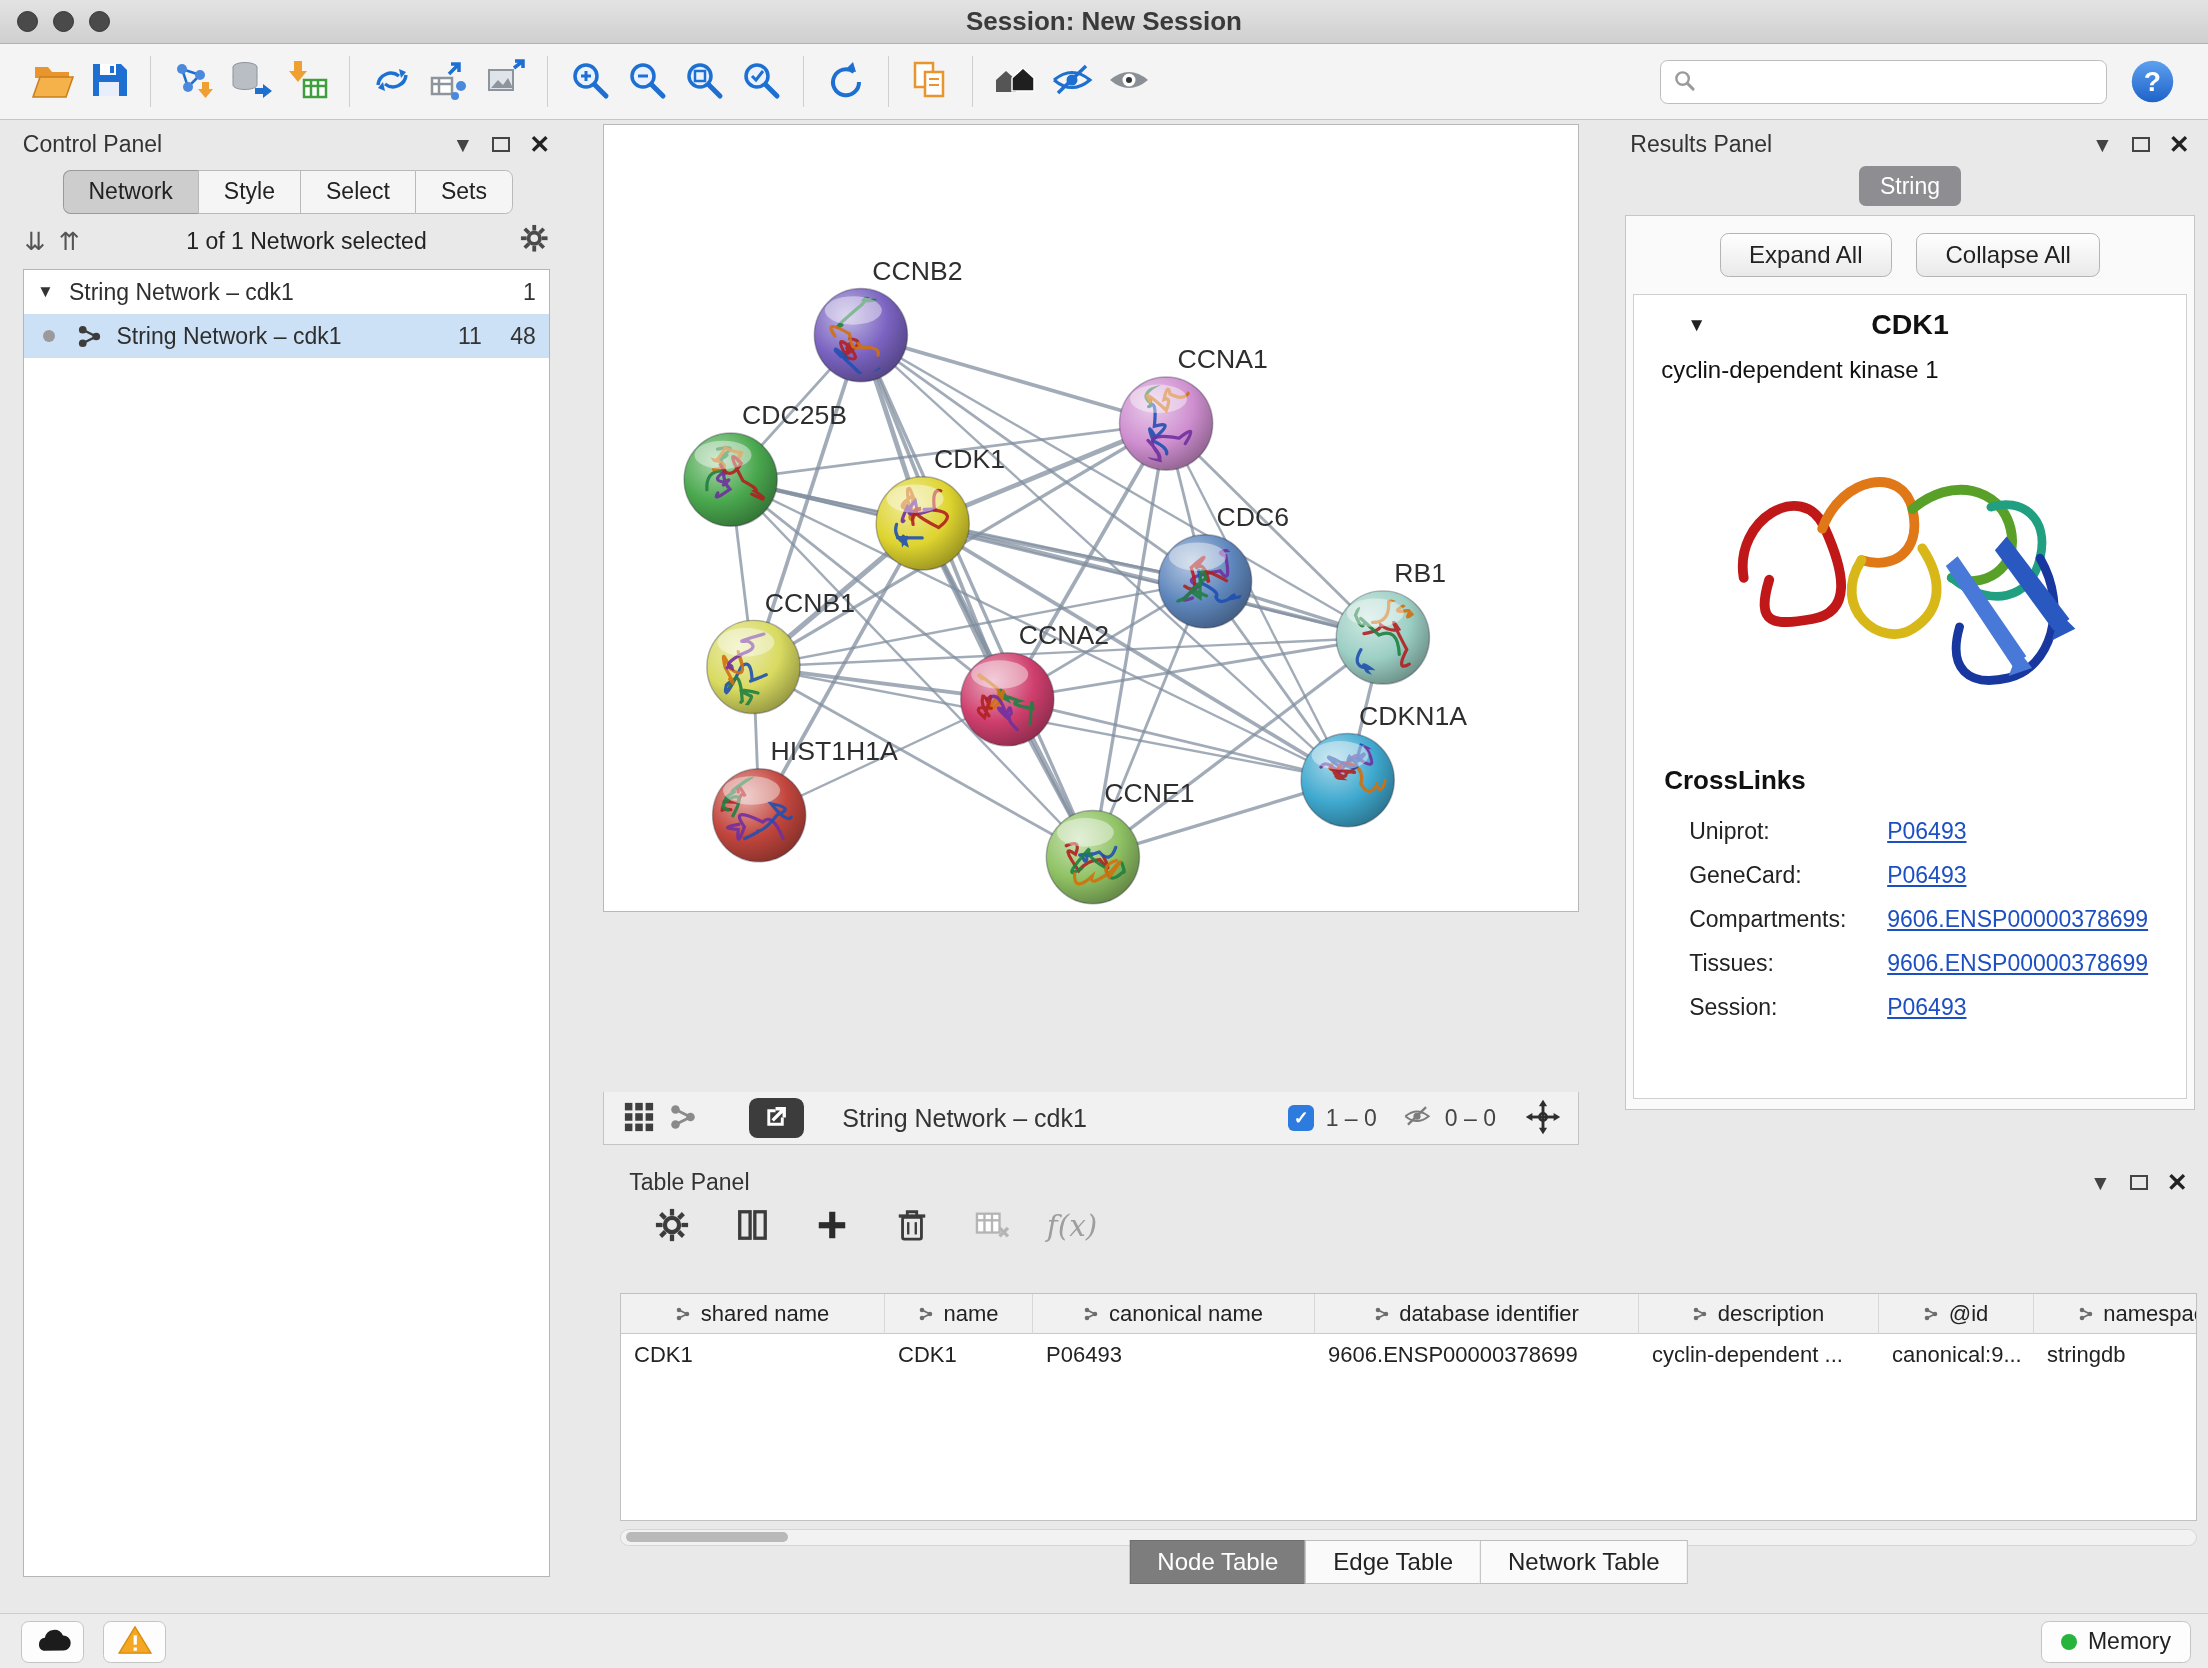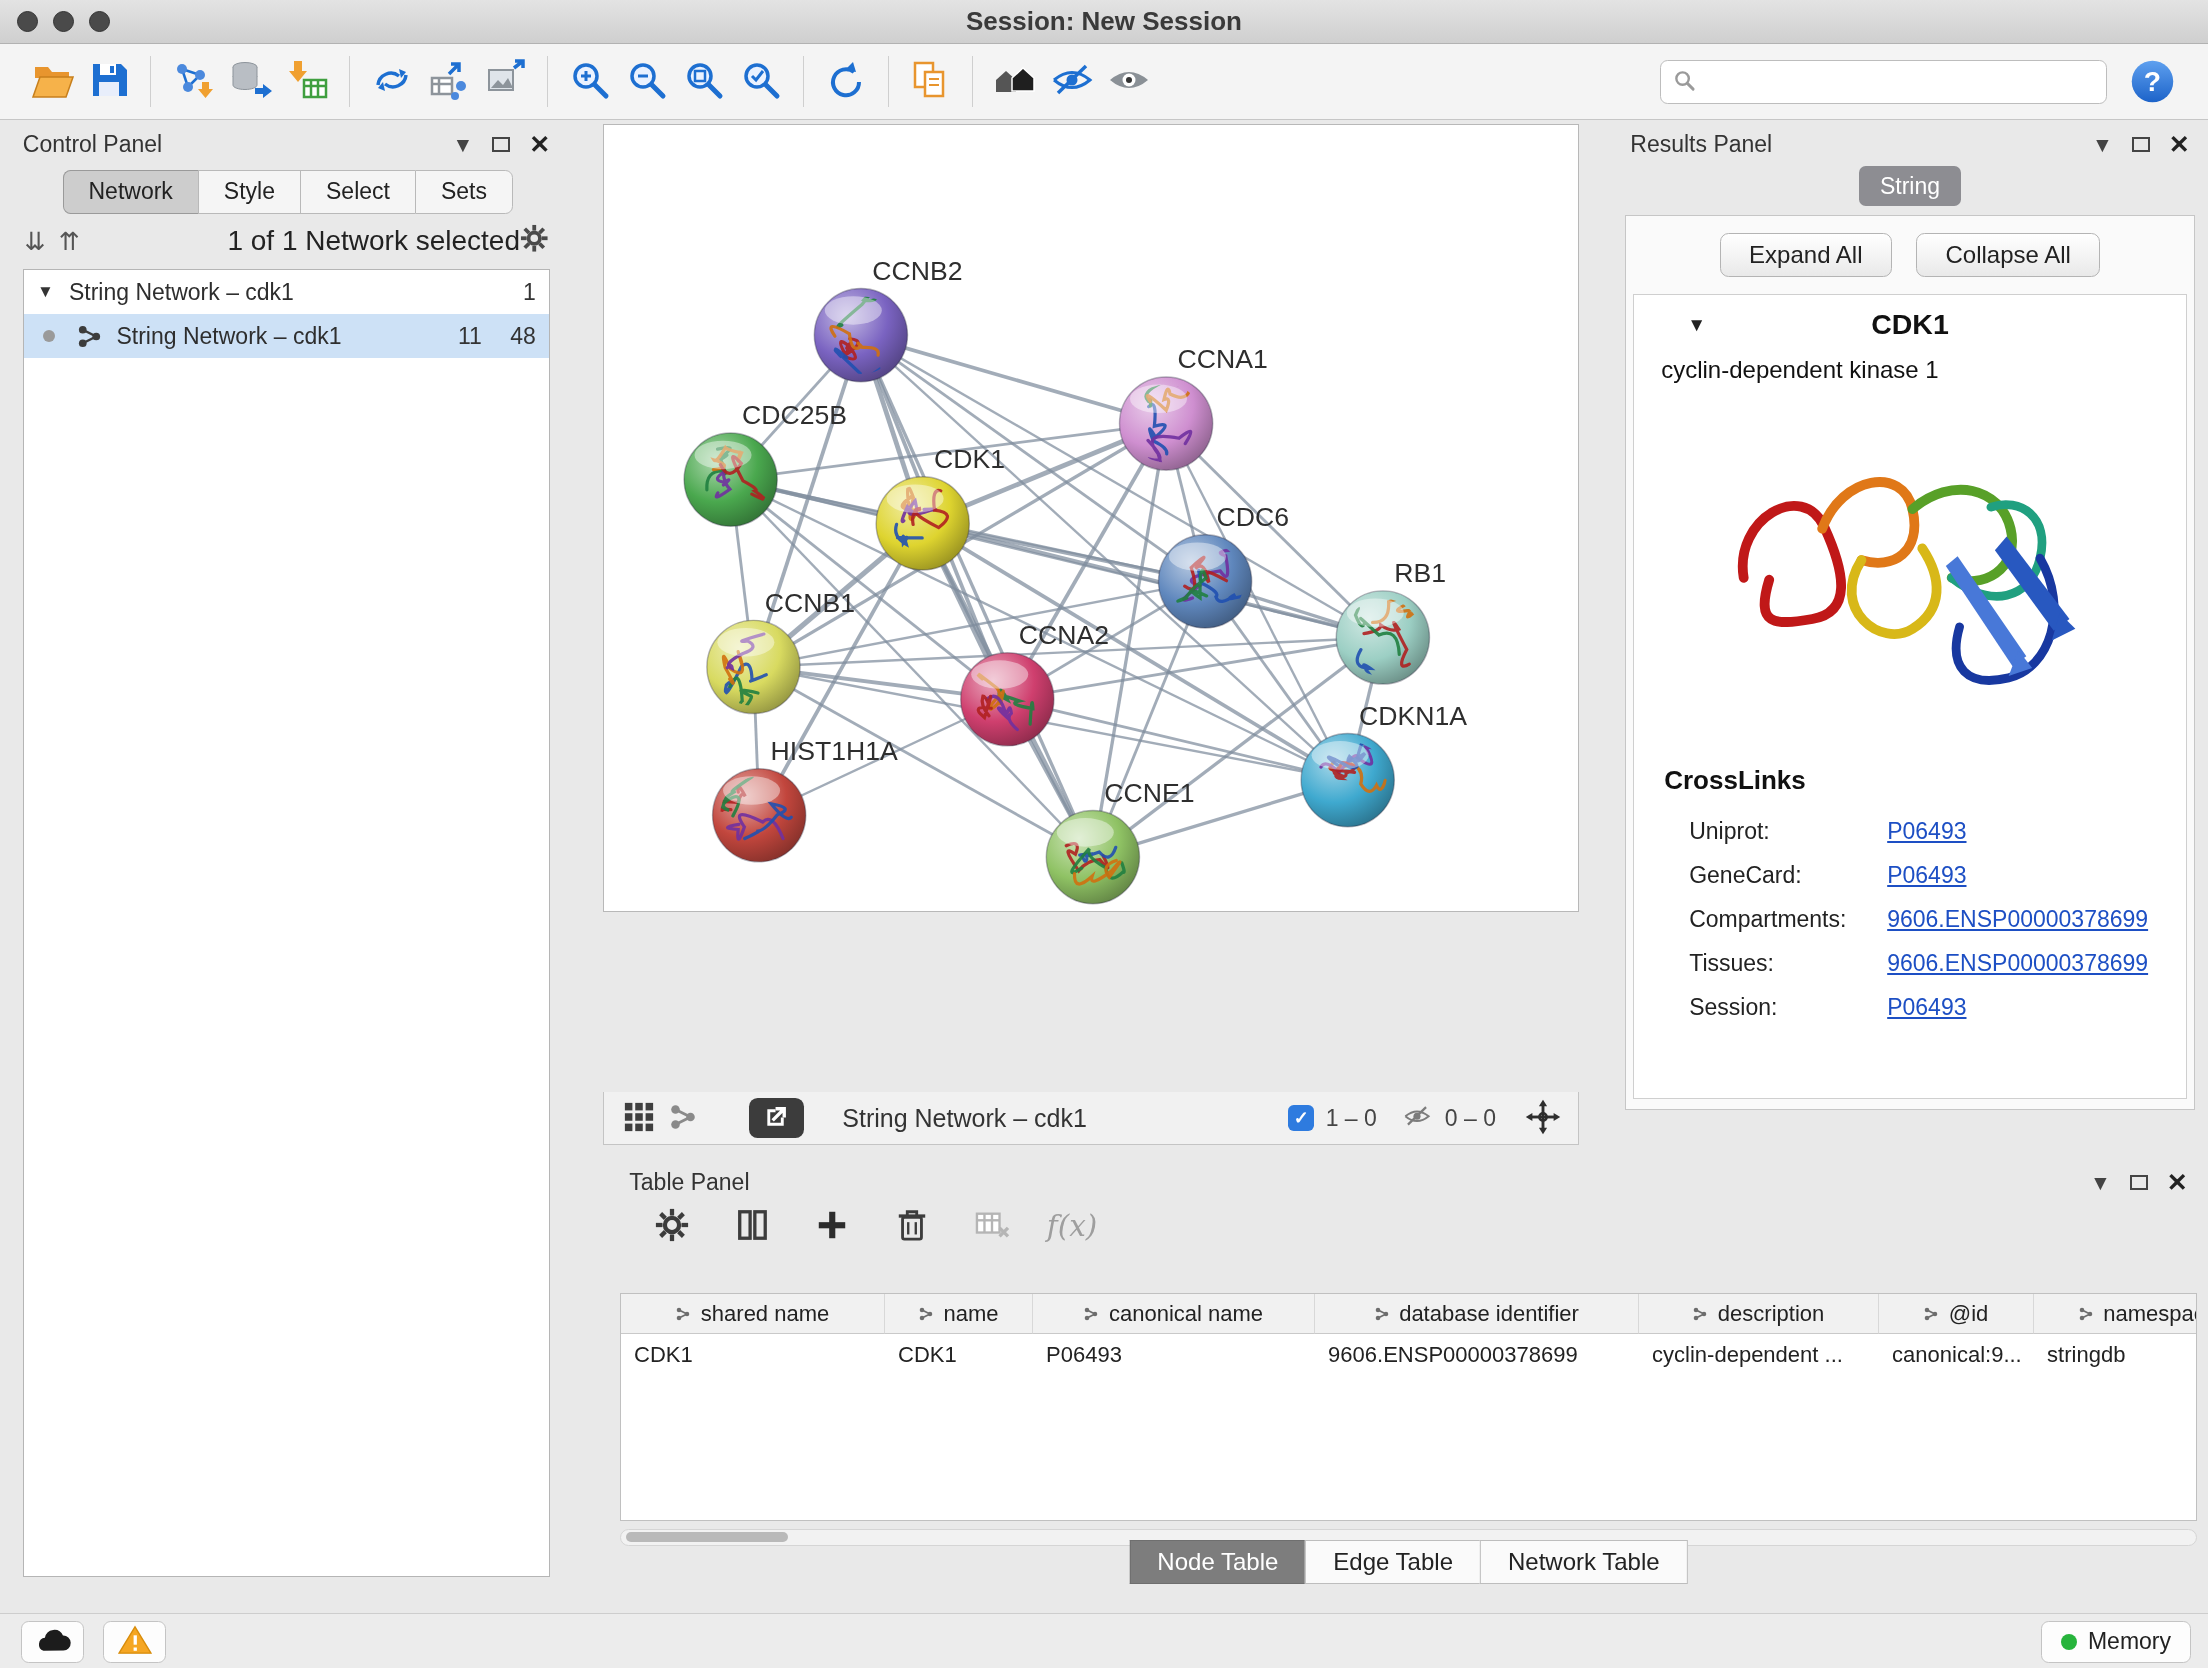--- a/index.html
+++ b/index.html
@@ -37,21 +37,21 @@
   
   .control-panel { position:absolute; left:9.5px; top:124px; width:554px; height:1457px; }
   .cp-tabs { display:flex; margin:5.7px 0 3.8px 53px; }
   .cp-tab { height:44px; font-size:23px; padding:0 25px; background:#f5f5f5; border:1px solid #b9b9b9;
     border-right:none; color:#222; }
   .cp-tab:first-child { border-radius:7.6px 0 0 7.6px; }
   .cp-tab:last-child { border-right:1px solid #b9b9b9; border-radius:0 7.6px 7.6px 0; }
   .cp-tab.sel { background:#cdcdcd; border-color:#9a9a9a; }
   .cp-netrow { height:48px; display:flex; align-items:center; padding:0 15px; }
   .chev { font-size:25px; color:#555; margin-right:13.3px; background:none; border:none; }
-  .cp-sel-text { flex:1; text-align:right; font-size:28px; color:#222; }
+  .cp-sel-text { flex:1; text-align:center; font-size:23px; color:#222; }
   .cp-tree { position:absolute; top:145px; bottom:3.8px; left:13.3px; right:13.3px; background:#fff;
     border:1px solid #b5b5b5; overflow:hidden; }
   .tree-row { height:44px; display:flex; align-items:center; font-size:23px; padding:0 13.3px; }
   .tree-row .caret { font-size:17px; color:#333; margin-right:15px; }
   .tree-row.child { background:#cde1f6; padding-left:19px; }
   .dot { width:12.4px; height:12.4px; border-radius:50%; background:#9a9a9a; margin-right:21px; }
   .tree-count { margin-left:auto; color:#333; }
   .tree-counts { margin-left:auto; display:flex; gap:28.5px; color:#333; }
   .share-mini { width:27px; height:27px; margin-right:13.3px; }
 

